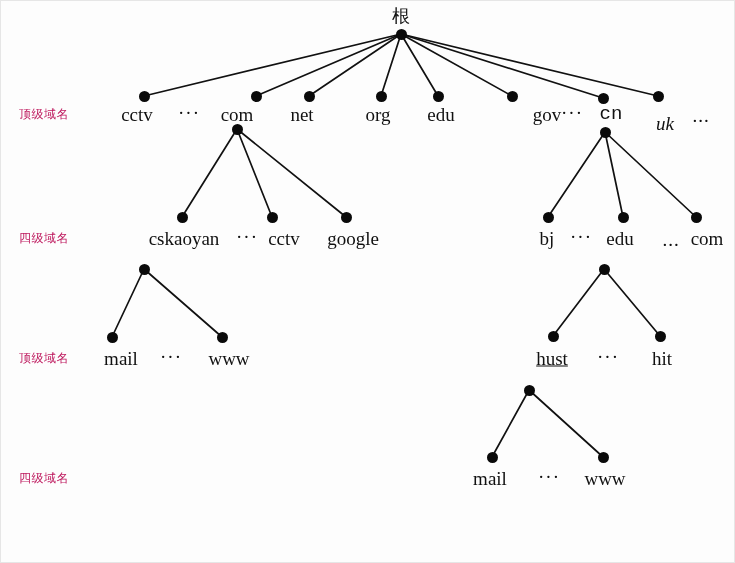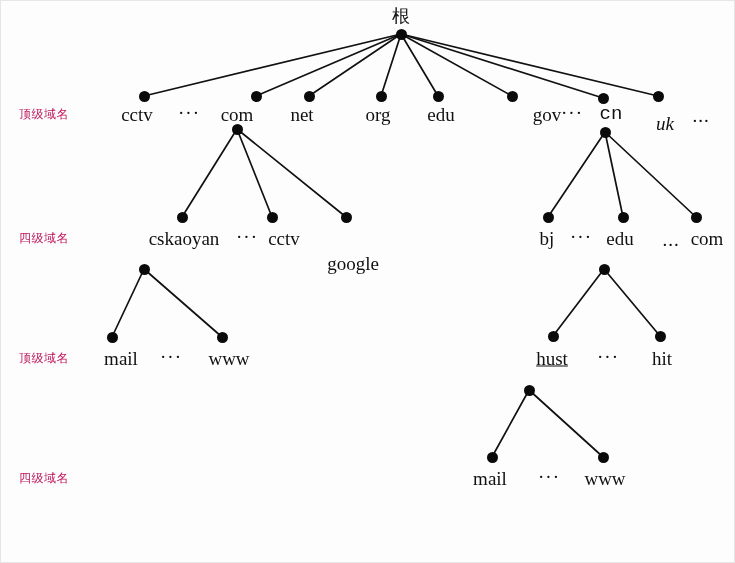--- a/index.html
+++ b/index.html
@@ -115,21 +115,21 @@
       <div class="lbl lbl-latin" style="left: 610px; top: 113px; font-family: Liberation Mono, monospace;">cn</div>
       <div class="node" style="left: 657px; top: 95px; background: rgb(10, 10, 10);"></div>
       <div class="lbl lbl-latin" style="left: 664px; top: 122px; font-style: italic;">uk</div>
       <div class="node" style="left: 236px; top: 128px; background: rgb(10, 10, 10);"></div>
       <div class="node" style="left: 604px; top: 131px; background: rgb(10, 10, 10);"></div>
       <div class="node" style="left: 181px; top: 216px; background: rgb(10, 10, 10);"></div>
       <div class="lbl lbl-latin" style="left: 183px; top: 237px;">cskaoyan</div>
       <div class="node" style="left: 271px; top: 216px; background: rgb(10, 10, 10);"></div>
       <div class="lbl lbl-latin" style="left: 283px; top: 237px;">cctv</div>
       <div class="node" style="left: 345px; top: 216px; background: rgb(10, 10, 10);"></div>
-      <div class="lbl lbl-latin" style="left: 352px; top: 237px; margin-top: 25px;">google</div>
+      <div class="lbl lbl-latin" style="left: 352px; top: 237px;">google</div>
       <div class="node" style="left: 547px; top: 216px; background: rgb(10, 10, 10);"></div>
       <div class="lbl lbl-latin" style="left: 546px; top: 237px;">bj</div>
       <div class="node" style="left: 622px; top: 216px; background: rgb(10, 10, 10);"></div>
       <div class="lbl lbl-latin" style="left: 619px; top: 237px;">edu</div>
       <div class="node" style="left: 695px; top: 216px; background: rgb(10, 10, 10);"></div>
       <div class="lbl lbl-latin" style="left: 706px; top: 237px;">com</div>
       <div class="node" style="left: 143px; top: 268px; background: rgb(10, 10, 10);"></div>
       <div class="node" style="left: 111px; top: 336px; background: rgb(10, 10, 10);"></div>
       <div class="lbl lbl-latin" style="left: 120px; top: 357px;">mail</div>
       <div class="node" style="left: 221px; top: 336px; background: rgb(10, 10, 10);"></div>

